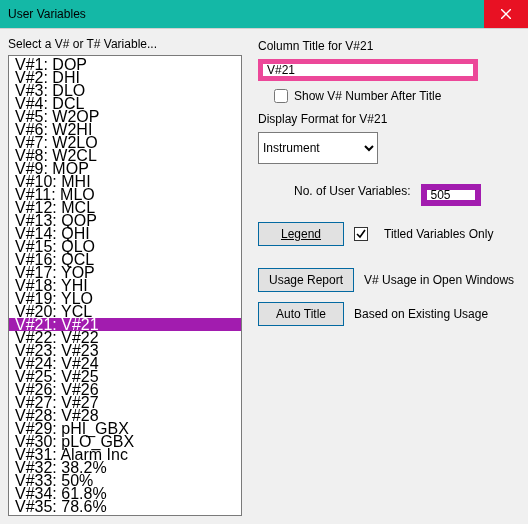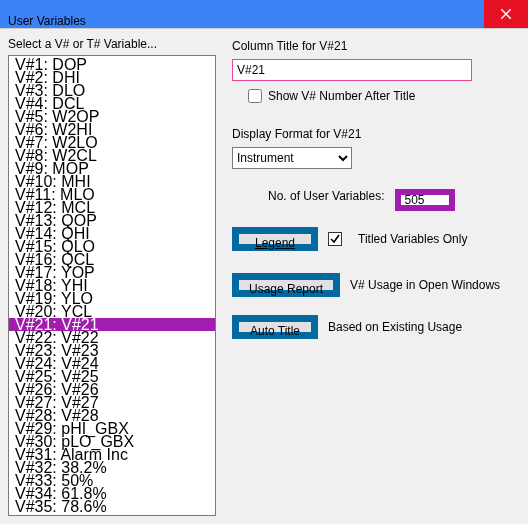--- a/index.html
+++ b/index.html
@@ -8,23 +8,23 @@
     font-family: "Segoe UI", Tahoma, sans-serif;
     font-size: 12px;
     background: #f0f0f0;
     color: #000;
     width: 528px; height: 524px;
     overflow: hidden;
     display:flex; flex-direction:column;
   }
   
   .titlebar {
-    background: #3b82f6;
+    background: #14b8a6;
     height: 44px;
-    display:flex; align-items:flex-end;
+    display:flex; align-items:center;
     border-bottom: 1px solid #d0d0d0;
   }
   .titlebar .title {
     flex:1; padding: 0 8px;
     font-size: 12px;
   }
   .close-btn {
     width: 44px; height: 28px;
     background: #e81123;
     color: #fff;
@@ -34,21 +34,21 @@
   }
   .close-btn svg { width:10px; height:10px; stroke:#fff; stroke-width:1.4; }
   
   .content {
     flex:1;
     display:flex;
     padding: 8px 8px 4px 8px;
     gap: 16px;
   }
   .left {
-    width: 208px;
+    width: 234px;
     display:flex; flex-direction:column;
   }
   .left-label { margin-bottom:4px; }
   .listbox {
     flex:1;
     border: 1px solid #7a7a7a;
     background:#fff;
     overflow-y: scroll;
     overflow-x: hidden;
     padding:2px 0;
@@ -72,54 +72,54 @@
     color:#fff;
   }
   .right {
     flex:1;
     display:flex; flex-direction:column;
     gap:6px;
     position:relative;
   }
   .field-label { margin-top:2px; }
   .text-input {
-    width: 240px;
+    width: 220px;
     height: 22px;
-    border: 1px solid #ec4899;
+    border: 5px solid #ec4899;
     padding: 2px 4px;
     font: inherit;
   }
   .checkbox-row {
     display:flex; align-items:center; gap:6px;
     padding-left:16px;
-    margin:2px 0 16px 0;
+    margin:2px 0 1px 0;
   }
   .checkbox-row input { width:14px; height:14px; margin:0; }
   .select {
-    width:120px; height:22px;
+    width:120px; height:32px;
     border:1px solid #7a7a7a;
     font: inherit;
     background:#fff;
   }
   .num-row {
     display:flex; align-items:flex-start; gap:10px;
     margin-top:14px; margin-left:36px;
   }
   .num-input {
     width:60px; height:22px;
     border:6px solid #a21caf;
     padding:2px 4px; font:inherit;
   }
   .btn-row {
     display:flex; align-items:center; gap:10px;
     margin-top:10px;
   }
   .win-btn {
     min-width:86px; height:24px;
-    border:7px solid #0369a1;
+    border:1px solid #0369a1;
     background:#e1e1e1;
     font: inherit;
     padding: 2px 10px;
     cursor:pointer;
   }
   .win-btn:disabled {
     color:#a0a0a0;
     border-color:#b5b5b5;
     background:#e6e6e6;
     cursor:default;
@@ -225,21 +225,21 @@
         </span>
         <span>Titled Variables Only</span>
       </div>
     </div>
 
     <div class="btn-row" style="margin-top:16px">
       <button class="win-btn"><span class="btn-text">Usage Report</span></button>
       <span>V# Usage in Open Windows</span>
     </div>
 
-    <div class="btn-row" style="margin-top:12px">
+    <div class="btn-row" style="margin-top:4px">
       <button class="win-btn"><span class="btn-text">Auto Title</span></button>
       <span>Based on Existing Usage</span>
     </div>
   </div>
 </div>
 
 <div class="bottom">
   
   
   

